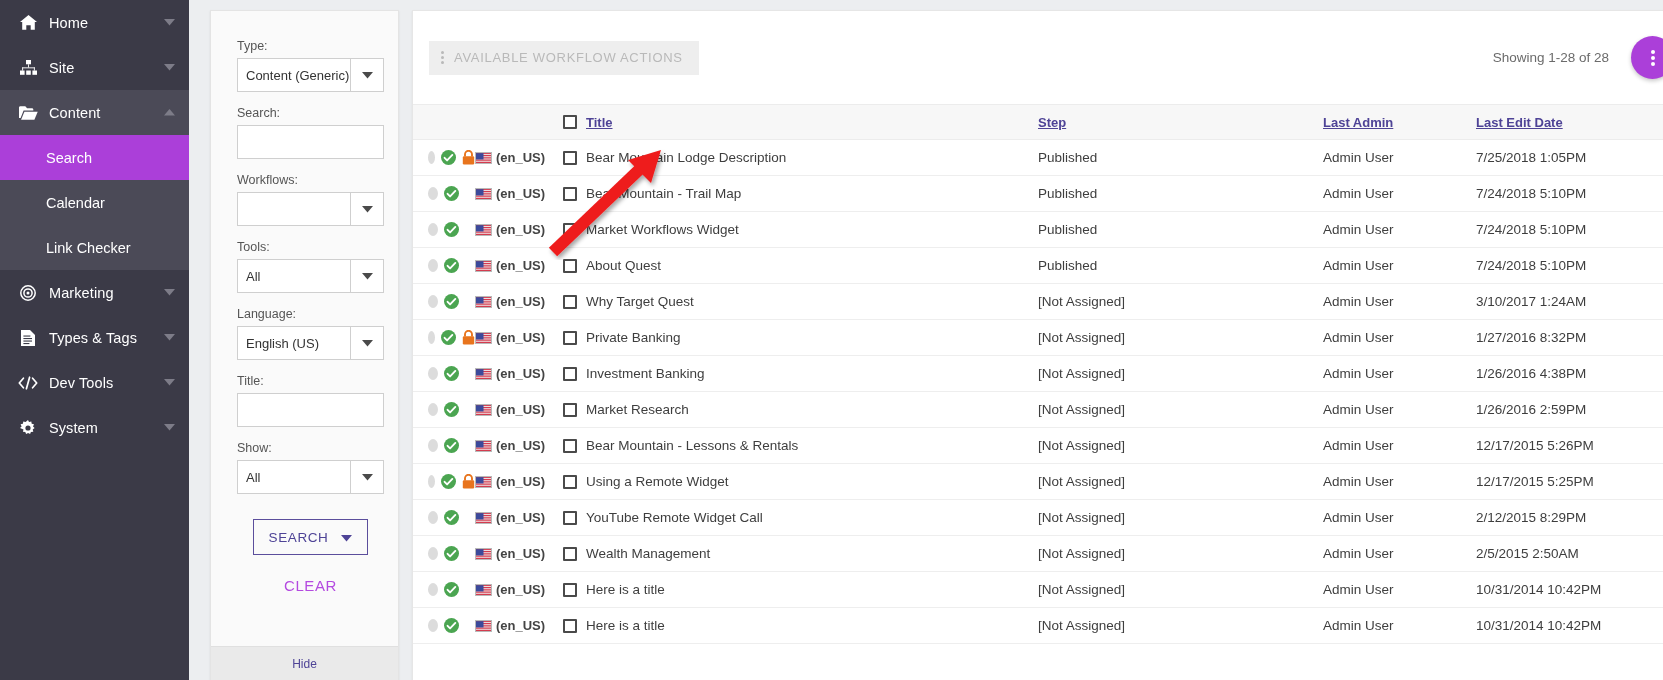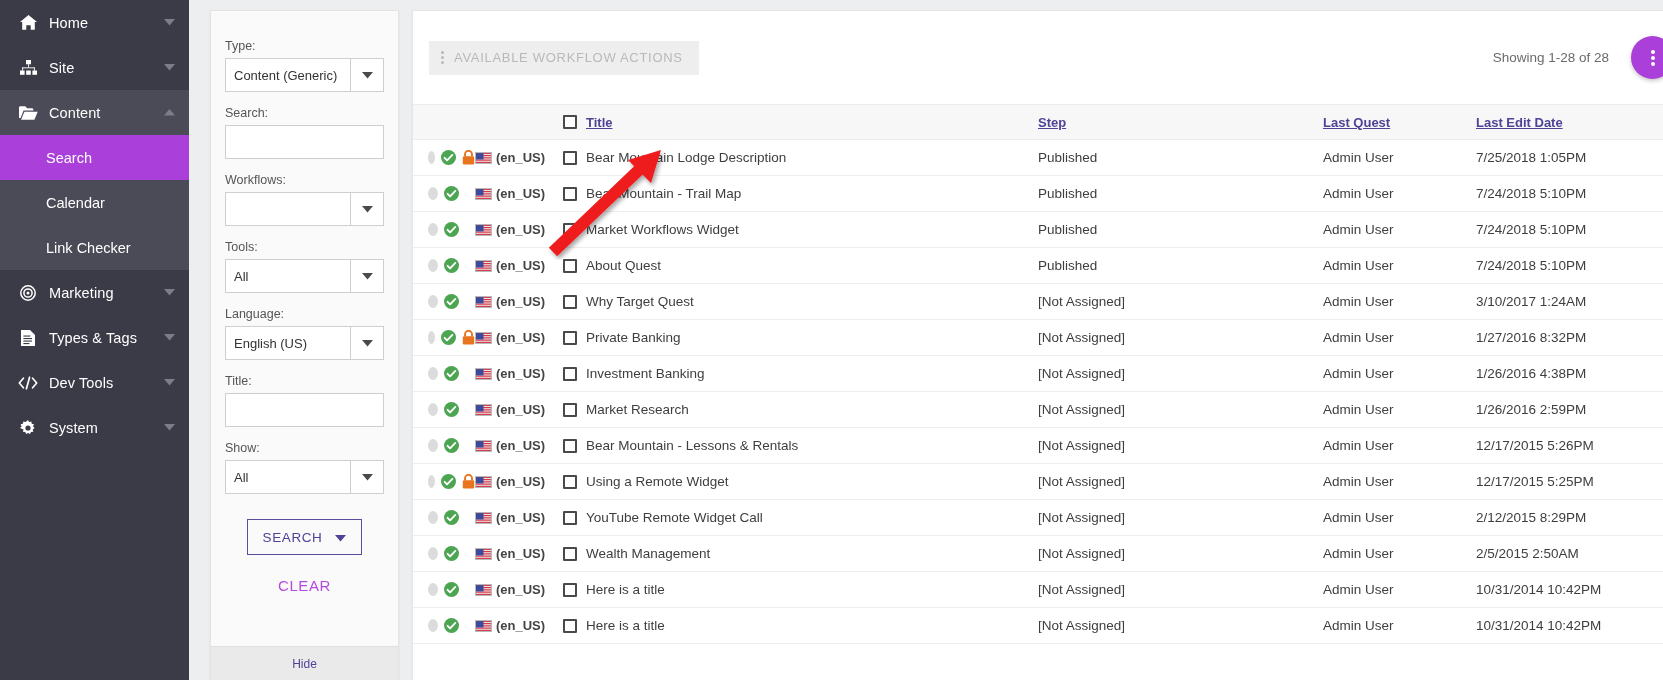--- a/index.html
+++ b/index.html
@@ -70,21 +70,21 @@
   
   .filter-panel {
     width: 189px; min-width: 189px;
     background: #fafafa;
     border: 1px solid #e4e4e4;
     border-bottom: none;
     height: 670px;
     display: flex; flex-direction: column;
     box-shadow: 0 1px 2px rgba(0,0,0,0.08);
   }
-  .filter-body { padding: 28px 14px 16px 14px; flex: 1; }
+  .filter-body { padding: 28px 14px 16px 14px; flex: 1; margin-left: 12px; }
   .field-label {
     font-size: 12.5px; color: #555;
     margin-bottom: 5px; margin-top: 0;
   }
   .field + .field { margin-top: 14px; }
   .select-box {
     display: flex; height: 34px;
     border: 1px solid #cfcfcf;
     background: #fff;
     width: 100%;
@@ -529,21 +529,21 @@
             <th>
               <span class="head-row-inner">
                 <span class="checkbox"></span>
                 <span class="th-link">Title</span>
               </span>
             </th>
             <th>
               <span class="th-link">Step</span>
             </th>
             <th>
-              <span class="th-link">Last Quest</span>
+              <span class="th-link">Last Admin</span>
             </th>
             <th>
               <span class="th-link">Last Edit Date</span>
             </th>
           </tr>
         </thead>
         <tbody id="tbody">
             <tr>
               <td>
                 <span class="status-cell">

